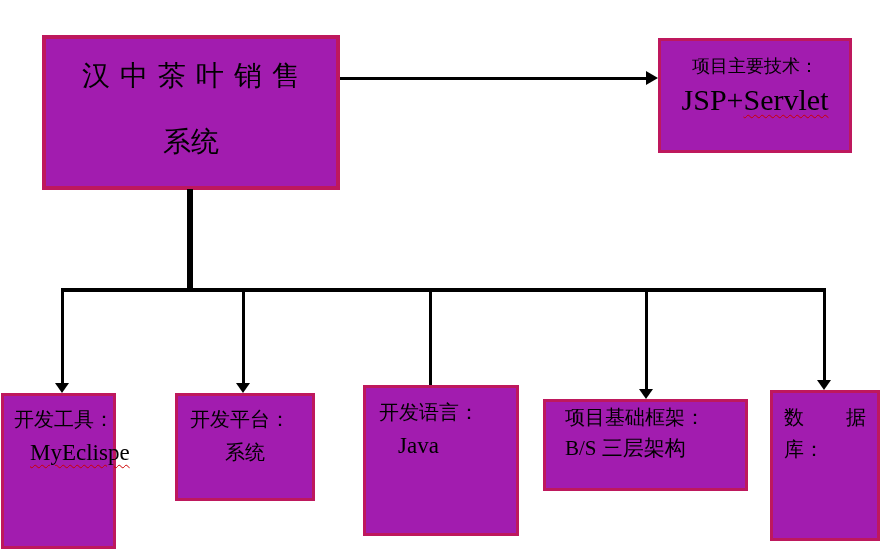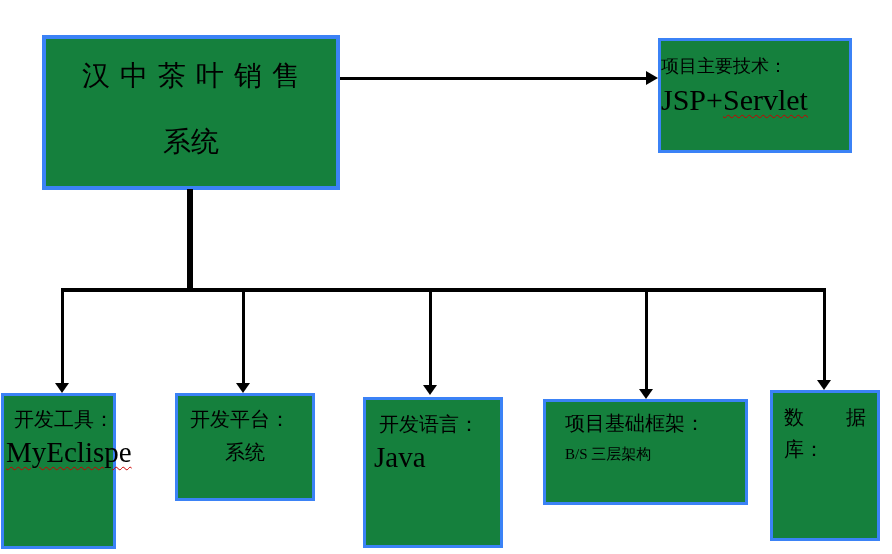--- a/index.html
+++ b/index.html
@@ -11,22 +11,22 @@
     position: relative;
     width: 892px;
     height: 554px;
     background: #ffffff;
     overflow: hidden;
     font-family: "Liberation Serif", "DejaVu Serif", serif;
     color: #000000;
   }
   .box {
     position: absolute;
-    background: #15803d;
-    border: 3px solid #3b82f6;
+    background: #a21caf;
+    border: 3px solid #be185d;
     box-sizing: border-box;
   }
   .conn {
     position: absolute;
     background: #000000;
   }
   .arrow-down {
     position: absolute;
     width: 0;
     height: 0;
@@ -63,40 +63,41 @@
     margin-left: 10px; 
     white-space: nowrap;
   }
   .box-main .t2 {
     font-size: 28px;
     line-height: 66px;
   }
   
   .box-tech {
     left: 658px; top: 38px; width: 194px; height: 115px;
+    text-align: center;
     padding-top: 9px;
   }
   .box-tech .zh { font-size: 18px; line-height: 33px; }
   .box-tech .en { font-size: 30px; line-height: 33px; }
   
   .leaf { font-size: 20px; }
   .leaf .ln { line-height: 33px; white-space: nowrap; }
-  .leaf .en { font-size: 29px; }
+  .leaf .en { font-size: 23px; margin-left: 24px; }
   .box-tool     { left: 1px;   top: 393px; width: 115px; height: 156px; padding-top: 7px; }
   .box-tool .l1 { padding-left: 10px; }
   .box-tool .l2 { padding-left: 2px; }
   .box-platform { left: 175px; top: 393px; width: 140px; height: 108px; padding-top: 7px; }
   .box-platform .l1, .box-platform .l2 { padding-left: 12px; }
   .box-platform .l3 { text-align: center; }
-  .box-language { left: 363px; top: 397px; width: 140px; height: 151px; padding-top: 8px; }
+  .box-language { left: 363px; top: 385px; width: 156px; height: 151px; padding-top: 8px; }
   .box-language .l1 { padding-left: 13px; }
   .box-language .l2 { padding-left: 8px; }
-  .box-framework { left: 543px; top: 399px; width: 205px; height: 106px; padding-top: 6px; }
+  .box-framework { left: 543px; top: 399px; width: 205px; height: 92px; }
   .box-framework .ln { padding-left: 19px; line-height: 31px; }
-  .box-framework .l2 { font-size: 15px; }
+  .box-framework .l2 { font-size: 21px; }
   .box-database { left: 770px; top: 390px; width: 110px; height: 151px; padding: 8px 11px 0 11px; }
   .box-database .ln { line-height: 32px; }
   .box-database .l1 {
     display: flex;
     justify-content: space-between;
   }
   
   .conn-tech-line  { left: 340px; top: 77px;  width: 308px; height: 3px; }
   .head-tech       { left: 646px; top: 71px; }
   .conn-trunk      { left: 187px; top: 189px; width: 6px;   height: 103px; }

